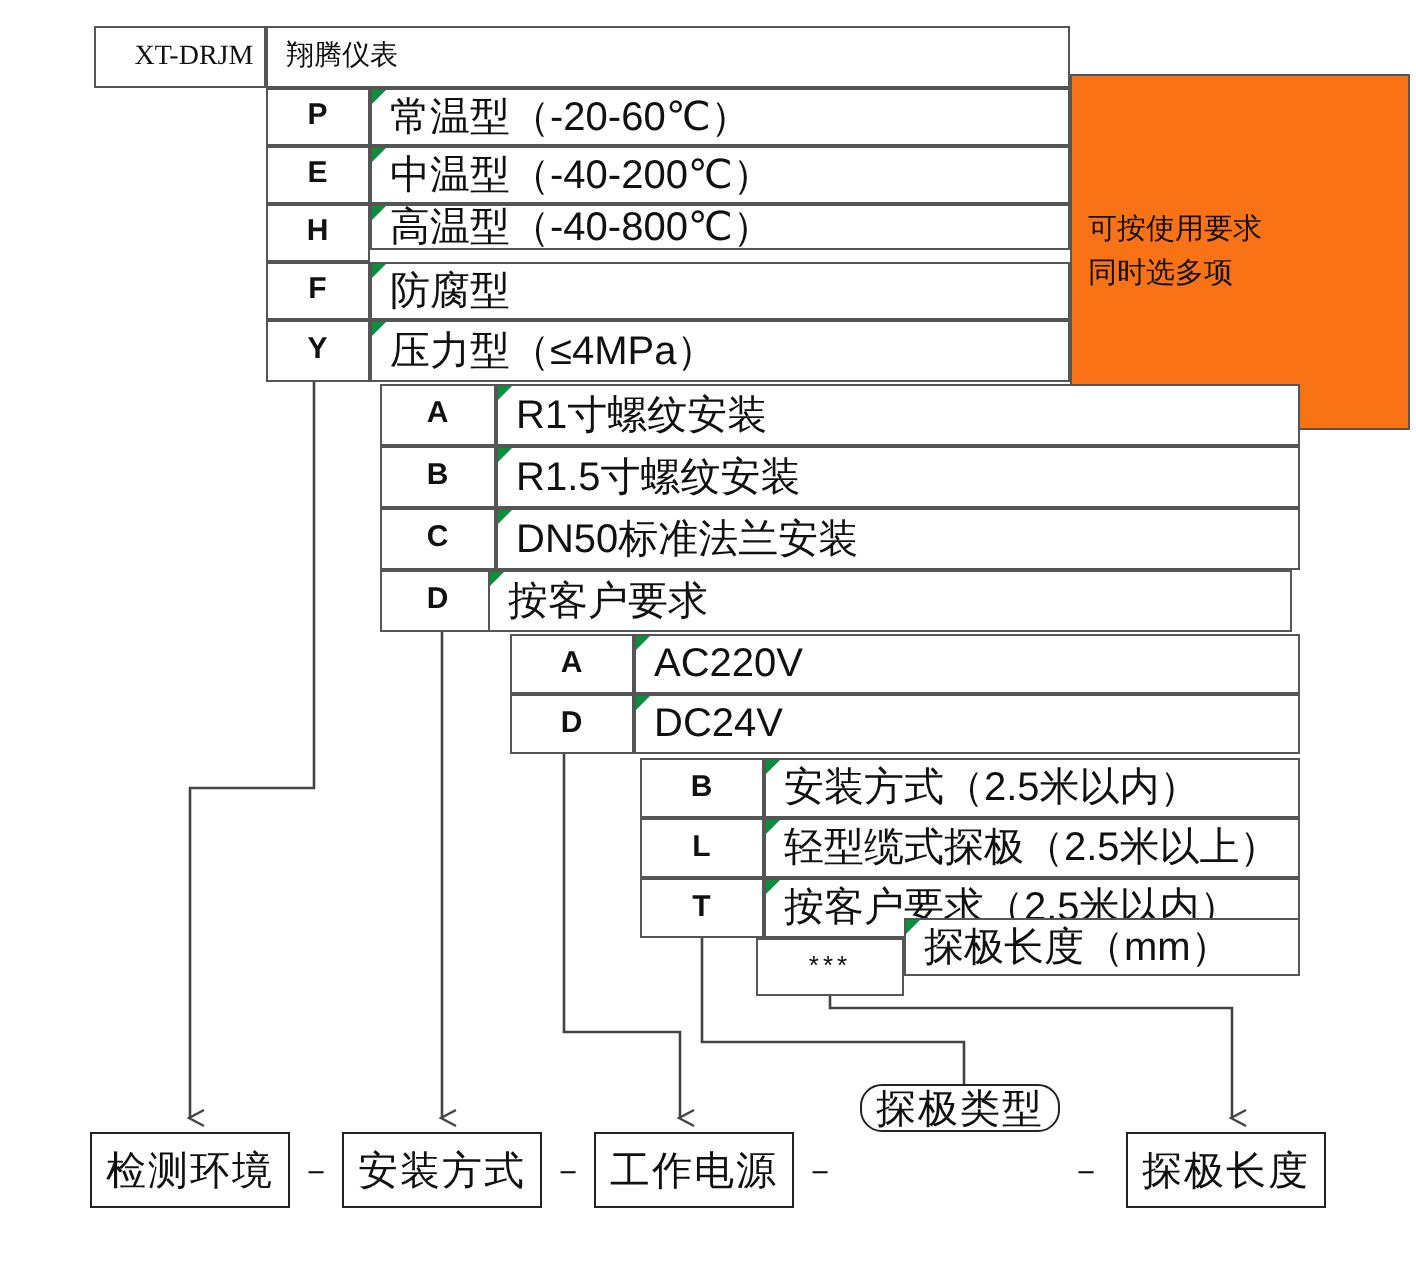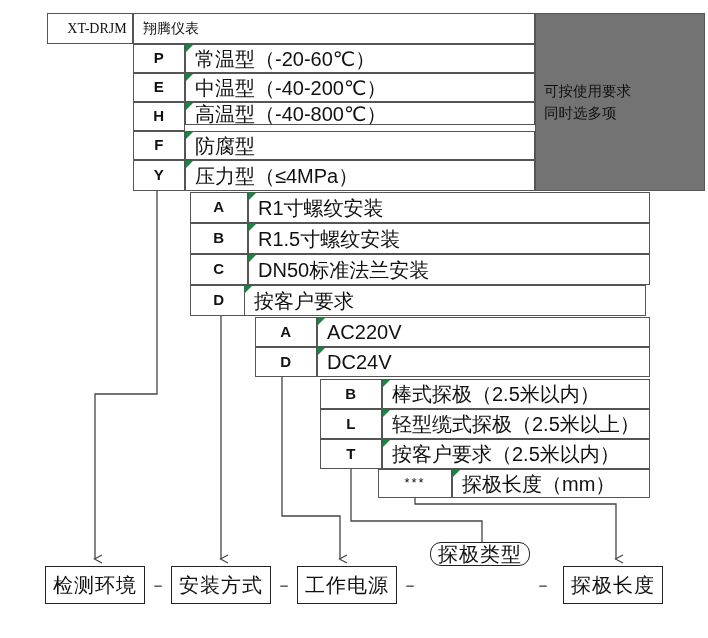--- a/index.html
+++ b/index.html
@@ -21,23 +21,23 @@
     font-size:14px;
     line-height:1.1;
     white-space:nowrap;
   }
   .cell.center{justify-content:center;}
   .cell.left{justify-content:flex-start;padding-left:9px;}
   .code{font-size:15px;font-weight:bold;letter-spacing:.5px;}
   .serif{font-family:"Liberation Serif","DejaVu Serif",serif;font-size:14px;padding-left:14px;}
   .desc{font-size:20px;}
   .noteblock{
-    position:absolute;box-sizing:border-box;border:1px solid #555;background:#737373;
+    position:absolute;box-sizing:border-box;border:1px solid #555;background:#f97316;
     display:flex;flex-direction:column;justify-content:center;
-    padding-left:8px;font-size:14.5px;line-height:1.55;
+    padding-left:8px;font-size:14.5px;line-height:1.55;margin-top:24px;
   }
   
   .gcorner::before{
     content:"";position:absolute;left:0;top:0;
     border-top:7px solid #0a8f3c;border-right:7px solid transparent;
   }
 
   
   .bbox{
     position:absolute;box-sizing:border-box;border:1px solid #222;background:#fff;
@@ -141,41 +141,41 @@
     <span>D</span>
     </div>
   <div class="cell left desc gcorner" style="left:317px;top:347px;width:333px;height:30px;">
     <span>DC24V</span>
     </div>
 
   <div class="cell center code" style="left:320px;top:379px;width:62px;height:30px;">
     <span>B</span>
     </div>
   <div class="cell left desc gcorner" style="left:382px;top:379px;width:268px;height:30px;">
-    <span>棒式探极（2.5米以内）</span>
+    <span>安装方式（2.5米以内）</span>
     </div>
 
   <div class="cell center code" style="left:320px;top:409px;width:62px;height:30px;">
     <span>L</span>
     </div>
   <div class="cell left desc gcorner" style="left:382px;top:409px;width:268px;height:30px;">
     <span>轻型缆式探极（2.5米以上）</span>
     </div>
 
   <div class="cell center code" style="left:320px;top:439px;width:62px;height:30px;">
     <span>T</span>
     </div>
   <div class="cell left desc gcorner" style="left:382px;top:439px;width:268px;height:30px;">
     <span>按客户要求（2.5米以内）</span>
     </div>
 
   <div class="cell center" style="left:378px;top:469px;width:74px;height:29px;font-size:13px;letter-spacing:2px;">
     <span>***</span>
     </div>
-  <div class="cell left desc gcorner" style="left:452px;top:469px;width:198px;height:29px;">
+  <div class="cell left desc gcorner" style="left:452px;top:459px;width:198px;height:29px;">
     <span>探极长度（mm）</span>
     </div>
 
   <svg class="lines" viewBox="0 0 708 638">
     <defs>
       <marker id="arw" markerWidth="10" markerHeight="10" refX="5" refY="8" orient="auto" markerUnits="userSpaceOnUse">
         <path d="M1,1 L5,8.5 L9,1" fill="none" stroke="#444" stroke-width="1.2"></path>
       </marker>
     </defs>
     <g fill="none" stroke="#444" stroke-width="1.3">

